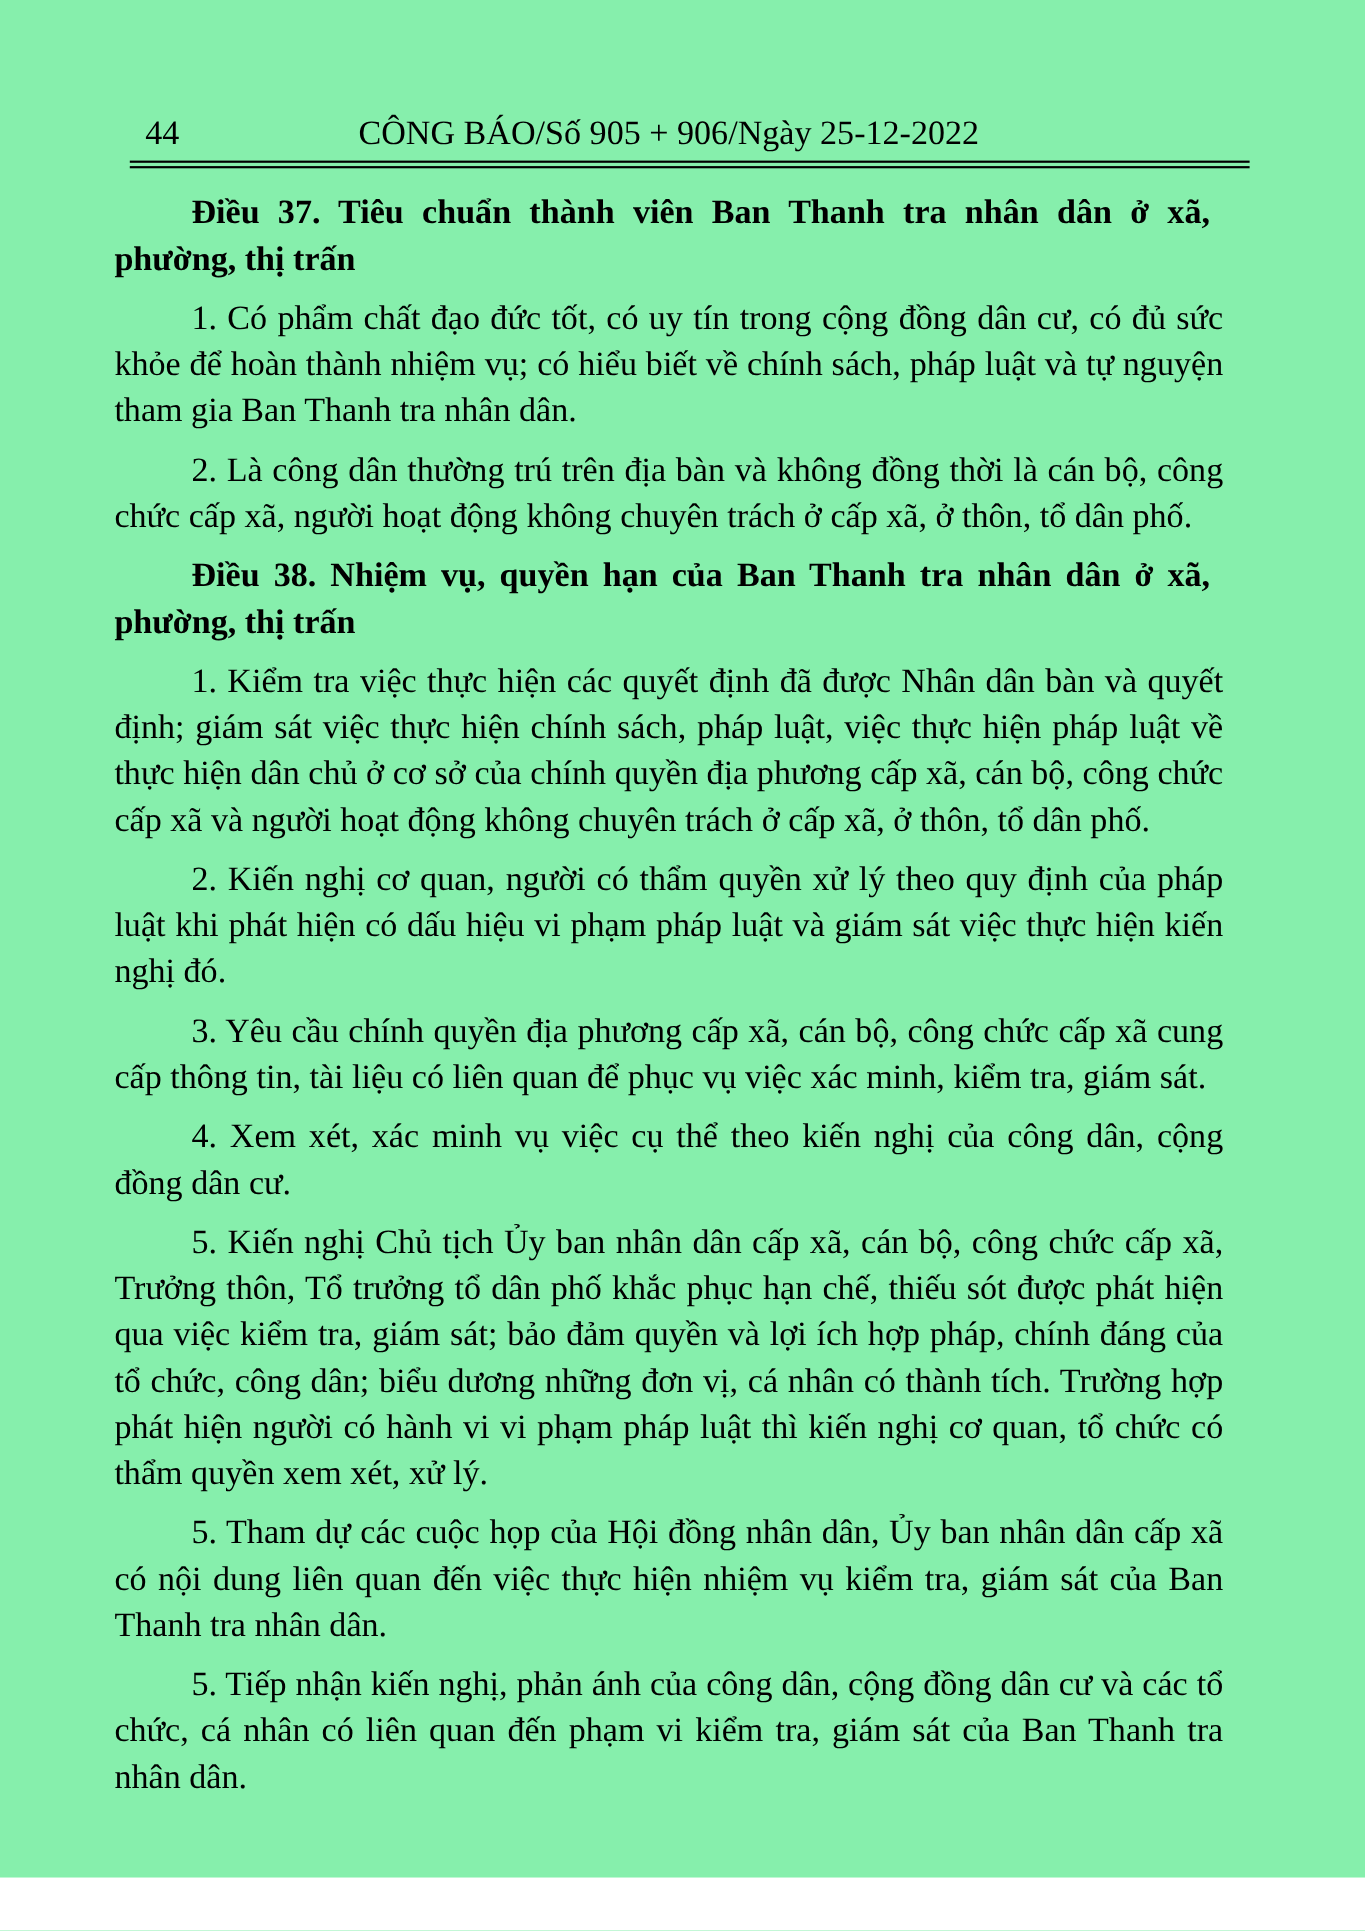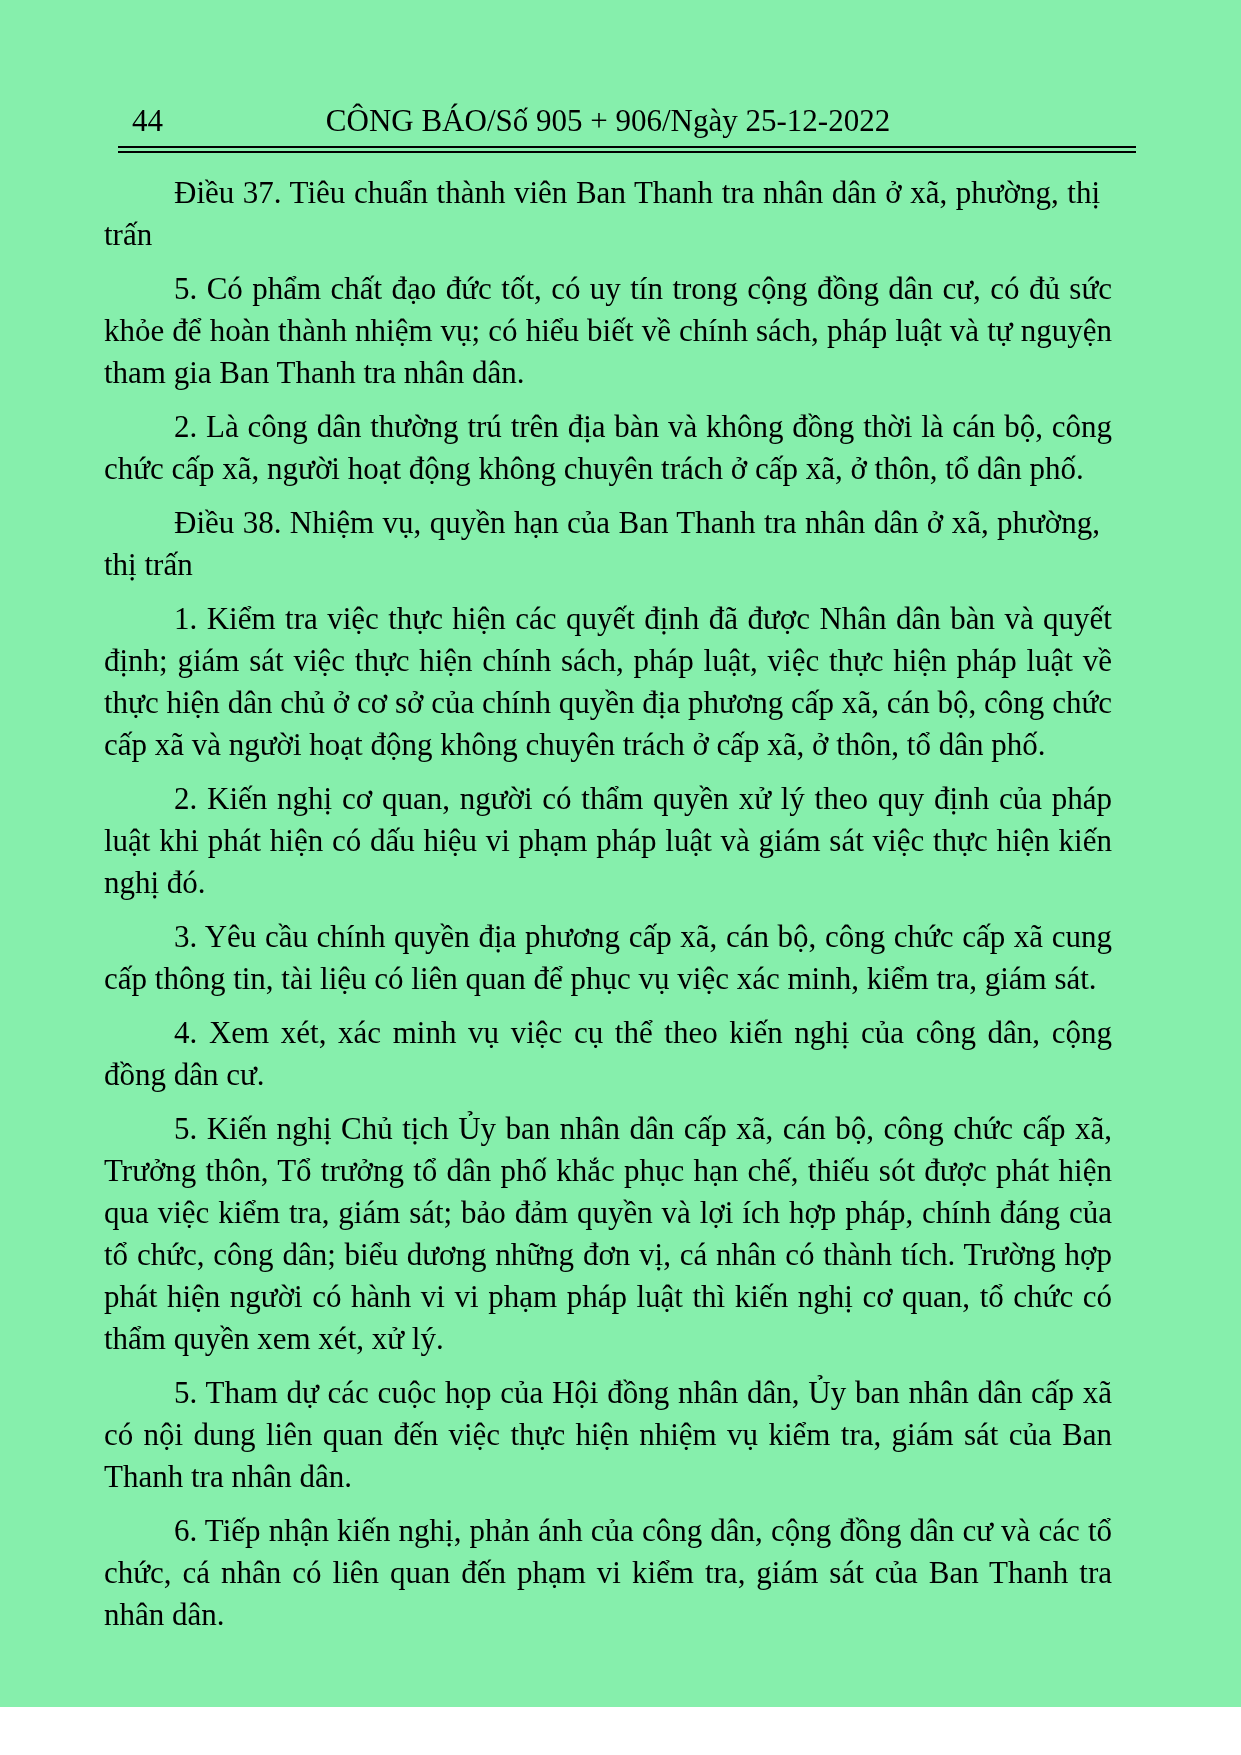--- a/index.html
+++ b/index.html
@@ -47,21 +47,21 @@
   .content {
     position: absolute;
     top: 172px;
     left: 104px;
     width: 1008px;
     font-size: 31px;
     line-height: 42px;
     text-align: justify;
   }
   .heading {
-    font-weight: normal;
+    font-weight: bold;
     font-size: 31px;
     margin: 0 12px 12px 0;
     text-indent: 70px;
   }
   .para {
     margin: 0 0 12px 0;
     text-indent: 70px;
   }
   section { margin: 0; padding: 0; }
 </style>
@@ -74,30 +74,30 @@
     <span class="page-num">44</span>
     <span class="header-title">CÔNG BÁO/Số 905 + 906/Ngày 25-12-2022</span>
   </div>
 
   <div class="rule"></div>
 
   <div class="content">
 
     <section>
       <h2 class="heading">Điều 37. Tiêu chuẩn thành viên Ban Thanh tra nhân dân ở xã, phường, thị trấn</h2>
-      <p class="para">5. Có phẩm chất đạo đức tốt, có uy tín trong cộng đồng dân cư, có đủ sức khỏe để hoàn thành nhiệm vụ; có hiểu biết về chính sách, pháp luật và tự nguyện tham gia Ban Thanh tra nhân dân.</p>
+      <p class="para">1. Có phẩm chất đạo đức tốt, có uy tín trong cộng đồng dân cư, có đủ sức khỏe để hoàn thành nhiệm vụ; có hiểu biết về chính sách, pháp luật và tự nguyện tham gia Ban Thanh tra nhân dân.</p>
       <p class="para">2. Là công dân thường trú trên địa bàn và không đồng thời là cán bộ, công chức cấp xã, người hoạt động không chuyên trách ở cấp xã, ở thôn, tổ dân phố.</p>
     </section>
 
     <section>
       <h2 class="heading">Điều 38. Nhiệm vụ, quyền hạn của Ban Thanh tra nhân dân ở xã, phường, thị trấn</h2>
       <p class="para">1. Kiểm tra việc thực hiện các quyết định đã được Nhân dân bàn và quyết định; giám sát việc thực hiện chính sách, pháp luật, việc thực hiện pháp luật về thực hiện dân chủ ở cơ sở của chính quyền địa phương cấp xã, cán bộ, công chức cấp xã và người hoạt động không chuyên trách ở cấp xã, ở thôn, tổ dân phố.</p>
       <p class="para">2. Kiến nghị cơ quan, người có thẩm quyền xử lý theo quy định của pháp luật khi phát hiện có dấu hiệu vi phạm pháp luật và giám sát việc thực hiện kiến nghị đó.</p>
       <p class="para">3. Yêu cầu chính quyền địa phương cấp xã, cán bộ, công chức cấp xã cung cấp thông tin, tài liệu có liên quan để phục vụ việc xác minh, kiểm tra, giám sát.</p>
       <p class="para">4. Xem xét, xác minh vụ việc cụ thể theo kiến nghị của công dân, cộng đồng dân cư.</p>
       <p class="para">5. Kiến nghị Chủ tịch Ủy ban nhân dân cấp xã, cán bộ, công chức cấp xã, Trưởng thôn, Tổ trưởng tổ dân phố khắc phục hạn chế, thiếu sót được phát hiện qua việc kiểm tra, giám sát; bảo đảm quyền và lợi ích hợp pháp, chính đáng của tổ chức, công dân; biểu dương những đơn vị, cá nhân có thành tích. Trường hợp phát hiện người có hành vi vi phạm pháp luật thì kiến nghị cơ quan, tổ chức có thẩm quyền xem xét, xử lý.</p>
       <p class="para">5. Tham dự các cuộc họp của Hội đồng nhân dân, Ủy ban nhân dân cấp xã có nội dung liên quan đến việc thực hiện nhiệm vụ kiểm tra, giám sát của Ban Thanh tra nhân dân.</p>
-      <p class="para">6. Tiếp nhận kiến nghị, phản ánh của công dân, cộng đồng dân cư và các tổ chức, cá nhân có liên quan đến phạm vi kiểm tra, giám sát của Ban Thanh tra nhân dân.</p>
+      <p class="para">5. Tiếp nhận kiến nghị, phản ánh của công dân, cộng đồng dân cư và các tổ chức, cá nhân có liên quan đến phạm vi kiểm tra, giám sát của Ban Thanh tra nhân dân.</p>
     </section>
 
   </div>
 
 </div>
 
 </body></html>

